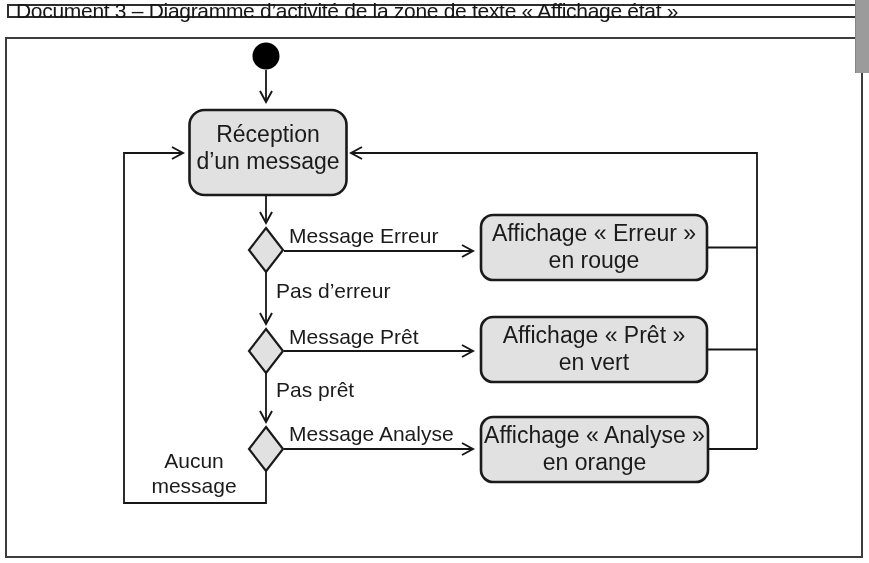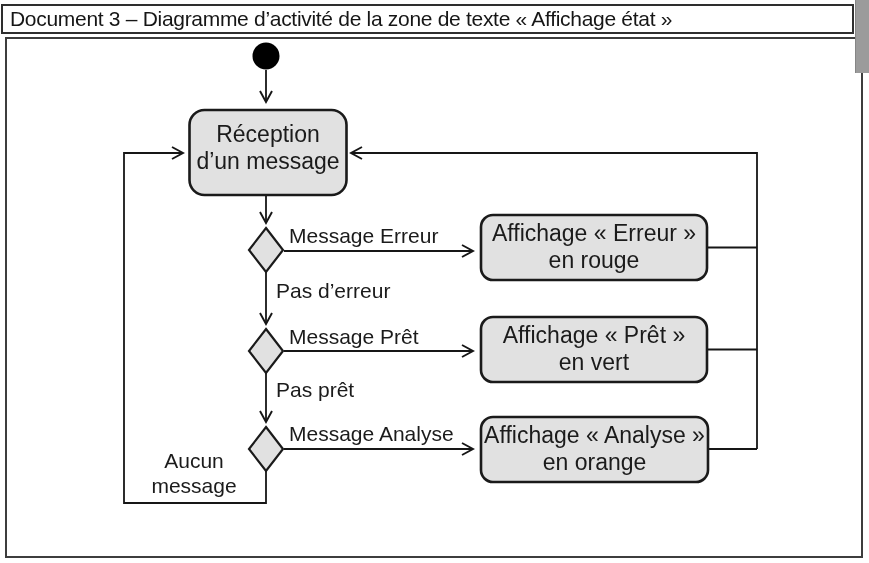--- a/index.html
+++ b/index.html
@@ -1,21 +1,21 @@
 <!DOCTYPE html>
 <html><head>
 <meta charset="utf-8">
 <style>
   html,body{margin:0;padding:0;background:#ffffff;}
   .screen{
     position:relative;width:869px;height:563px;background:#ffffff;
     font-family:"Liberation Sans",sans-serif;color:#1b1b1b;overflow:hidden;
   }
   .title-box{
-    position:absolute;left:1px;top:4px;width:853px;height:30px;
+    position:absolute;left:7px;top:4px;width:853px;height:14px;
     border:2px solid #2e2e2e;box-sizing:border-box;background:#ffffff;
     display:flex;align-items:center;padding-left:7px;
   }
   .title-box span{font-size:21px;letter-spacing:-0.3px;white-space:nowrap;color:#161616;}
   .frame{
     position:absolute;left:5px;top:37px;width:858px;height:521px;
     border:2px solid #3d3d3d;box-sizing:border-box;background:#ffffff;
   }
   svg.diagram{position:absolute;left:5px;top:37px;width:858px;height:521px;}
   .node-text{font-family:"Liberation Sans",sans-serif;font-size:23px;fill:#1b1b1b;text-anchor:middle;}

